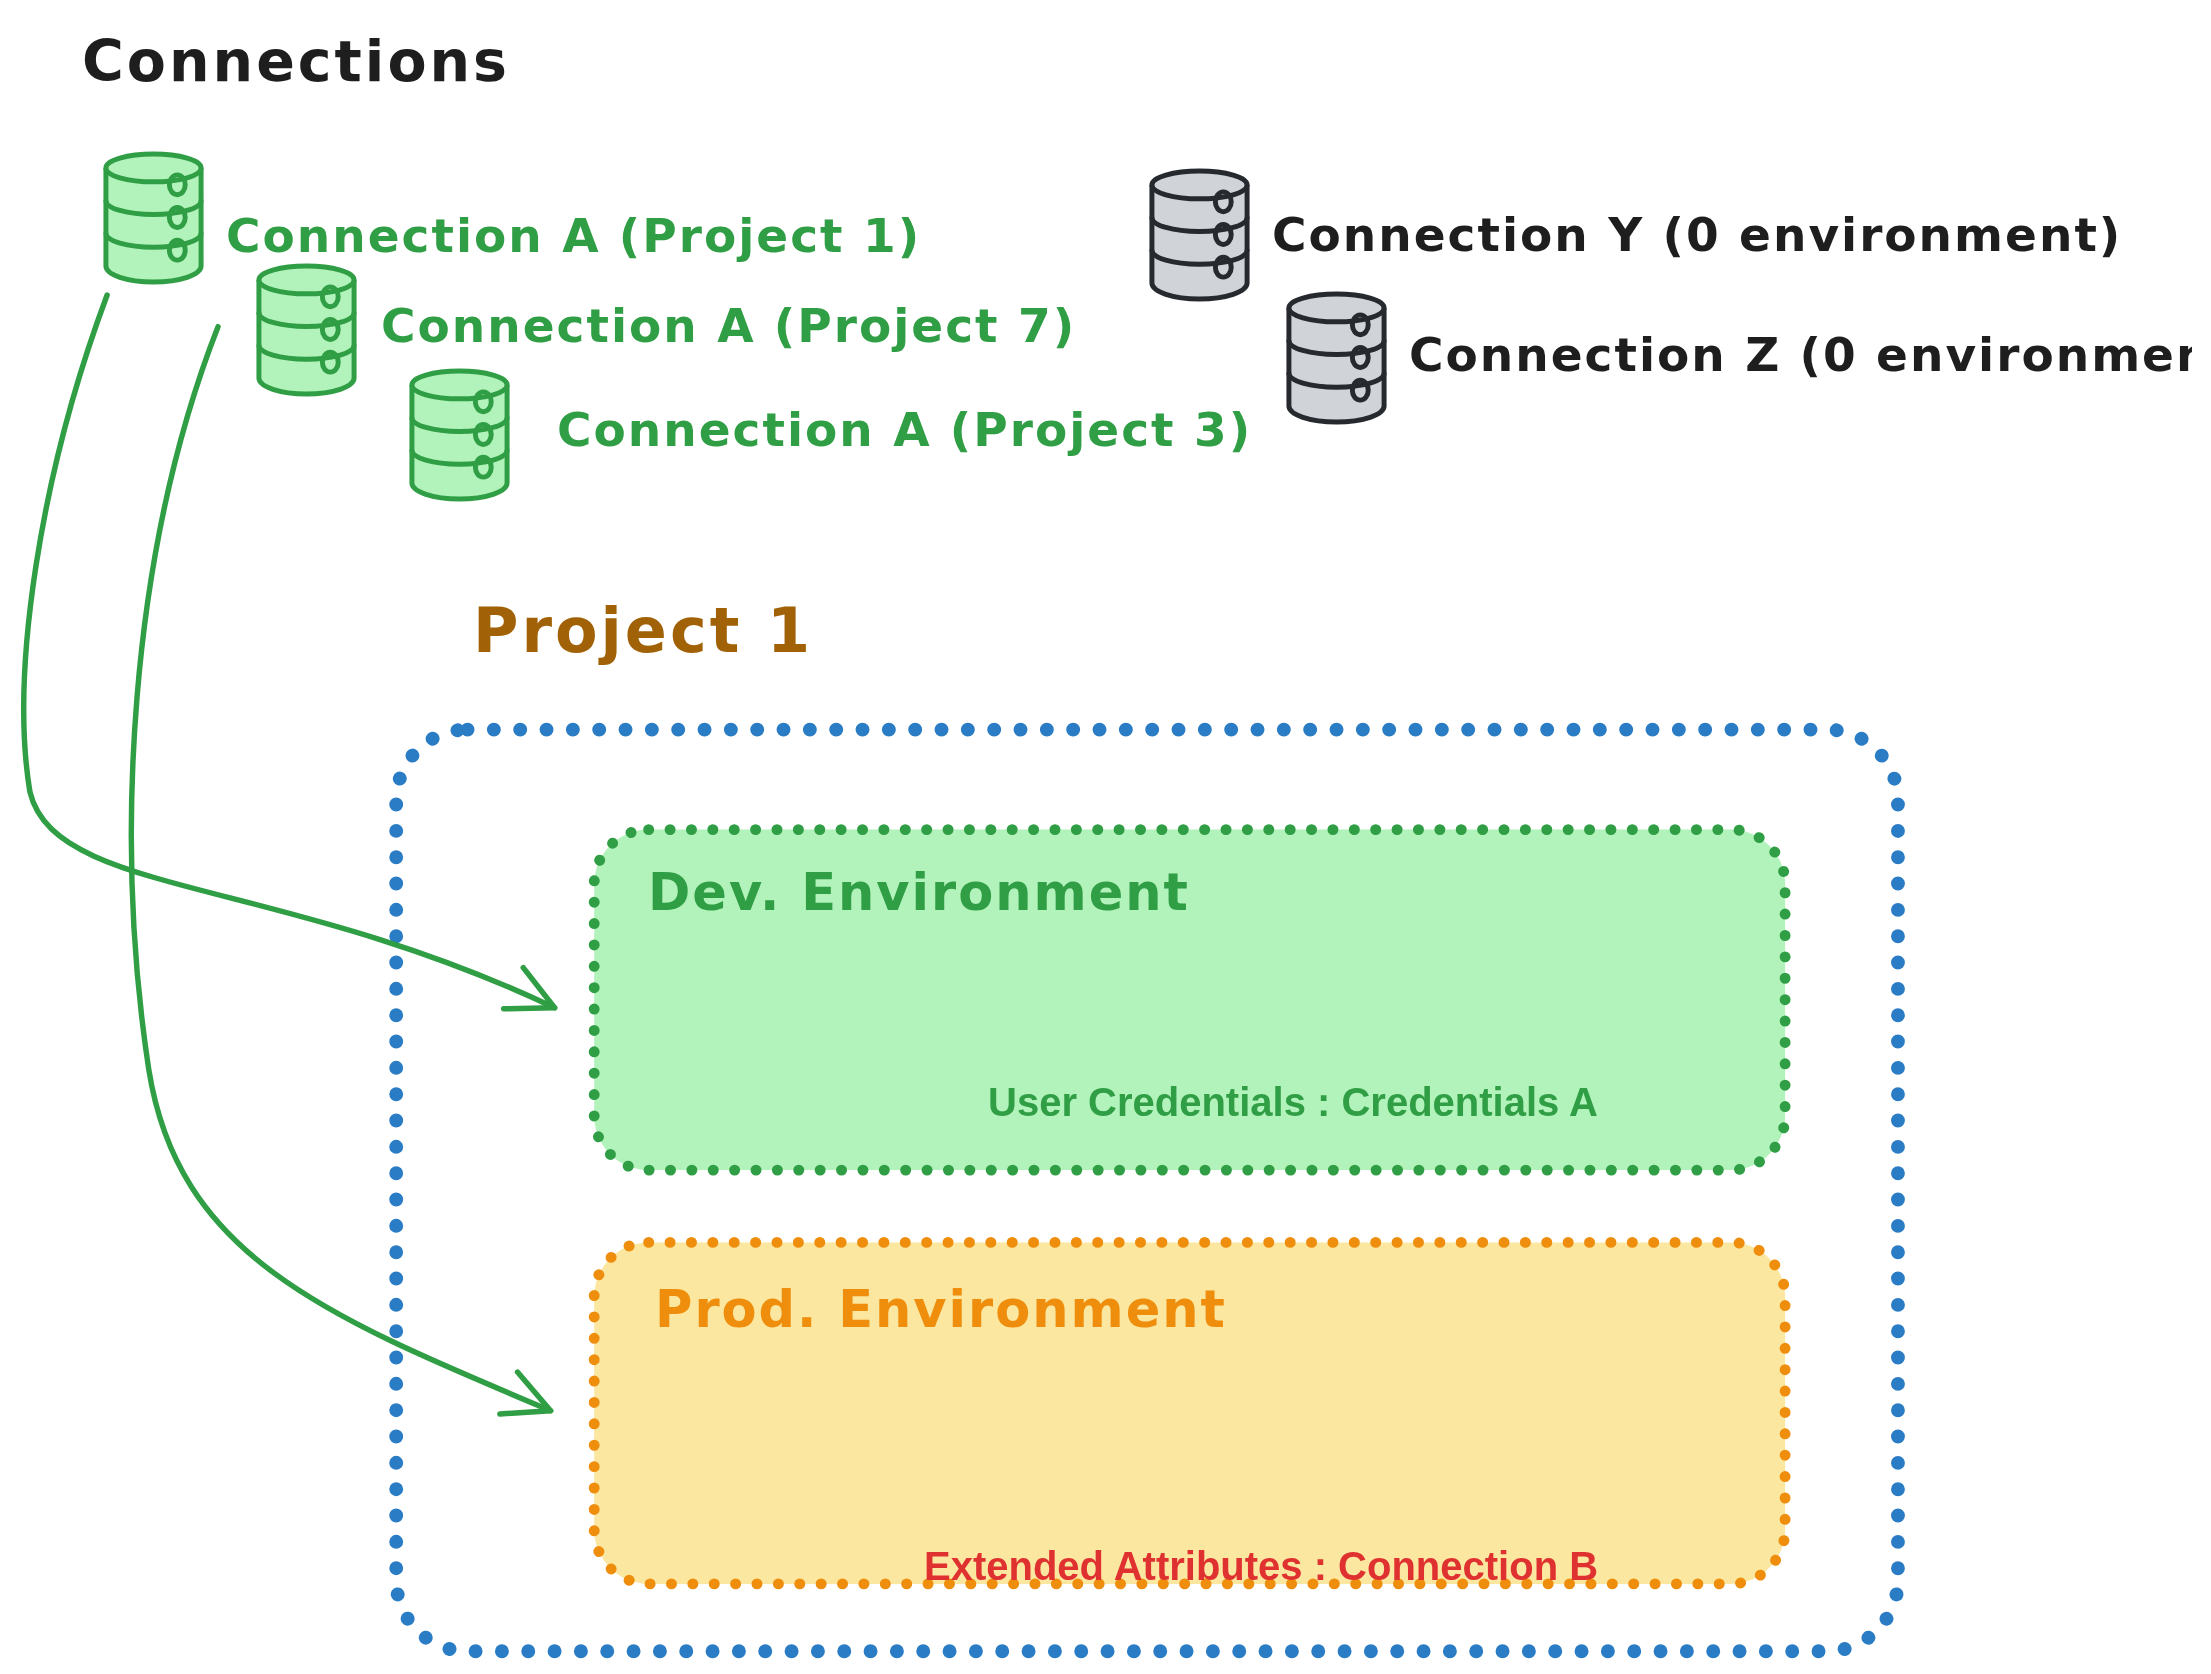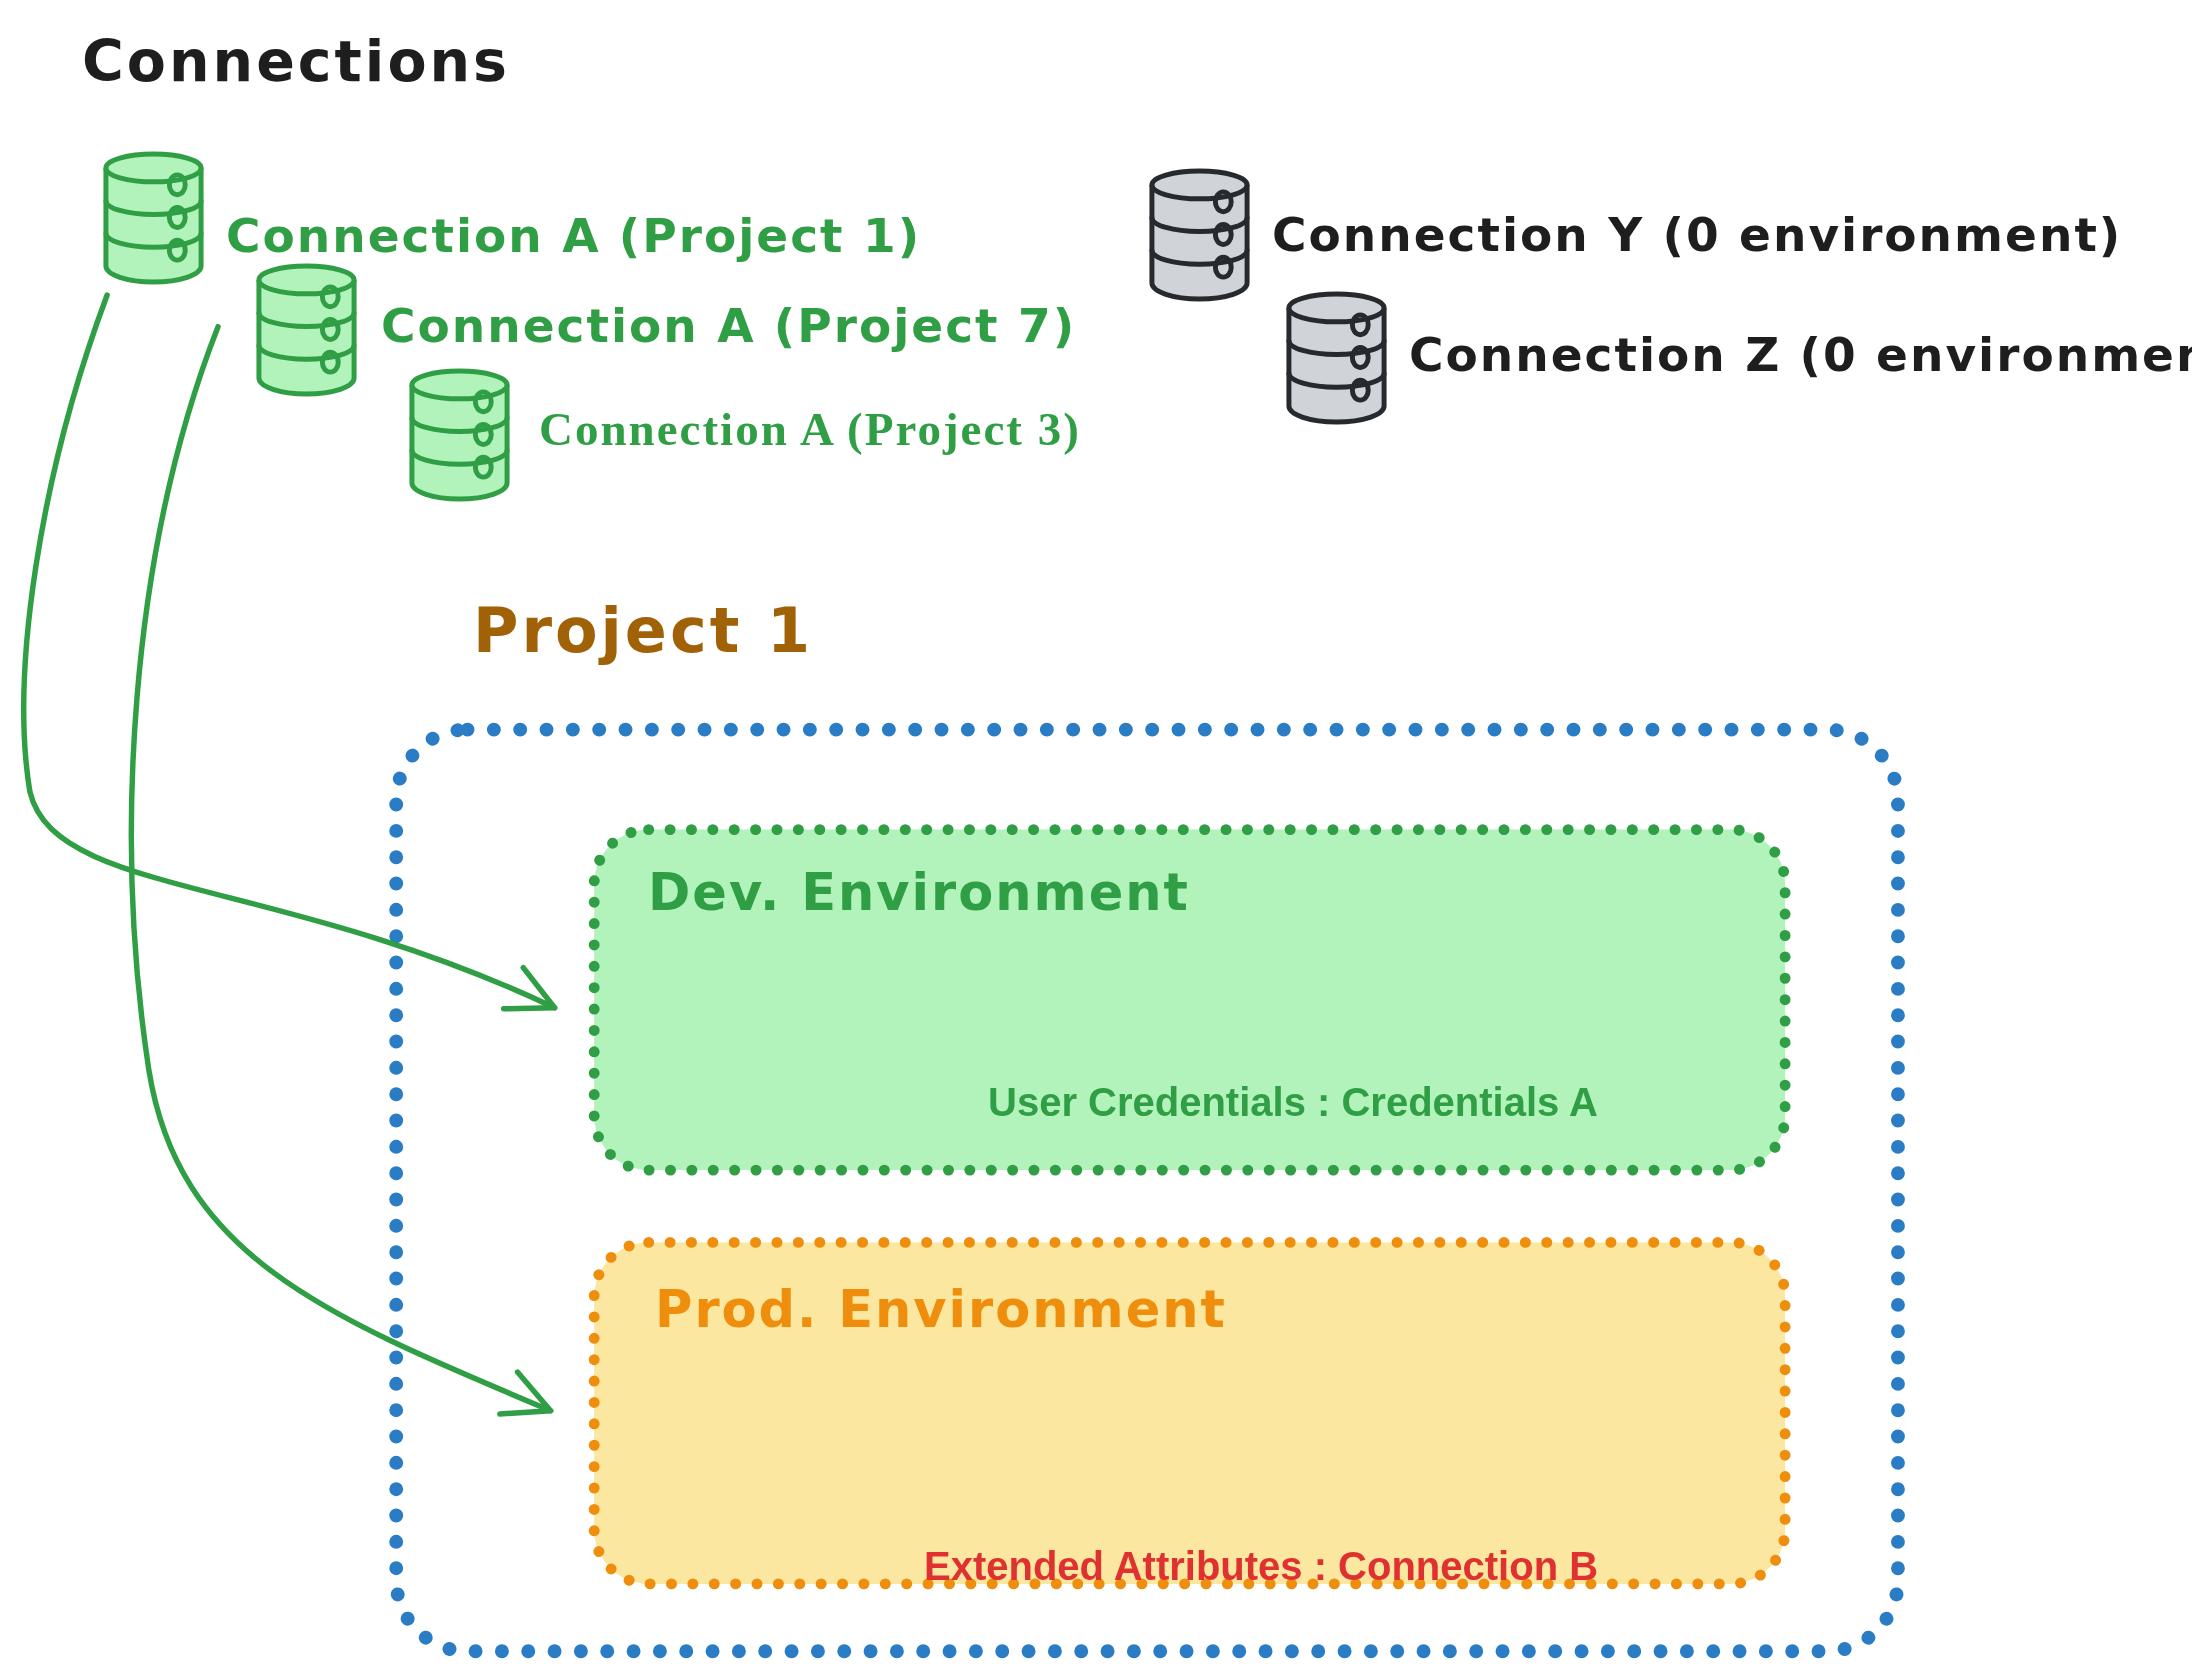--- a/index.html
+++ b/index.html
@@ -6,21 +6,21 @@
   .canvas{position:relative;width:2192px;height:1674px;background:#ffffff;overflow:hidden;
           font-family:"DejaVu Sans","Liberation Sans",sans-serif;border-radius:16px;}
   .abs{position:absolute;}
   .hand{font-weight:600;letter-spacing:2px;white-space:nowrap;}
   .diagram-title{left:82px;top:28px;font-size:57px;font-weight:700;color:#1e1e1e;letter-spacing:3px;}
   .conn-label{font-size:47px;line-height:51px;}
   .green-text{color:#2f9e44;}
   .black-text{color:#1e1e1e;}
   .lbl1{left:226px;top:194px;margin-top:16px;}
   .lbl2{left:381px;top:300px;}
-  .lbl3{left:539px;top:404px;font-family:Liberation Serif, serif;}
+  .lbl3{left:557px;top:404px;}
   .lblY{left:1272px;top:209px;}
   .lblZ{left:1409px;top:329px;}
   .project-title{left:473px;top:594px;font-size:62px;font-weight:700;color:#a16207;letter-spacing:3px;}
   .env-title{font-size:51px;font-weight:700;letter-spacing:2px;white-space:nowrap;}
   .dev-title{left:648px;top:863px;color:#2f9e44;}
   .prod-title{left:655px;top:1280px;color:#ef8e0d;}
   .mono{font-family:Liberation Sans, sans-serif;font-weight:700;font-size:40px;
         line-height:51px;white-space:pre;}
   .dev-mono{left:988px;top:1077px;color:#2f9e44;}
   .prod-mono{left:924px;top:1439px;color:#e03131;}

